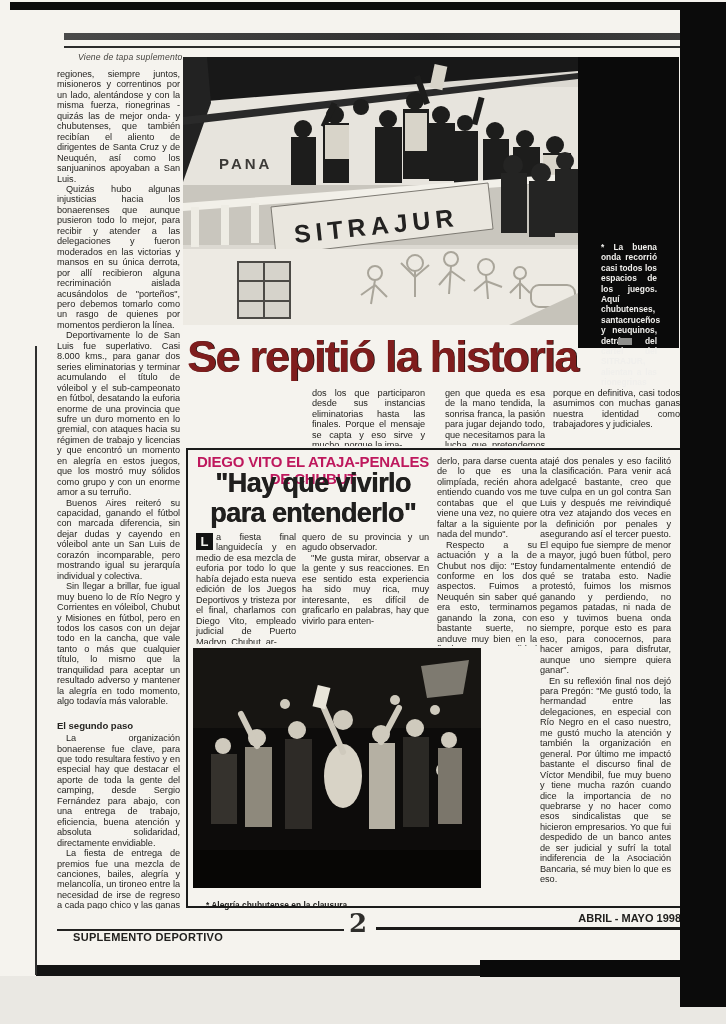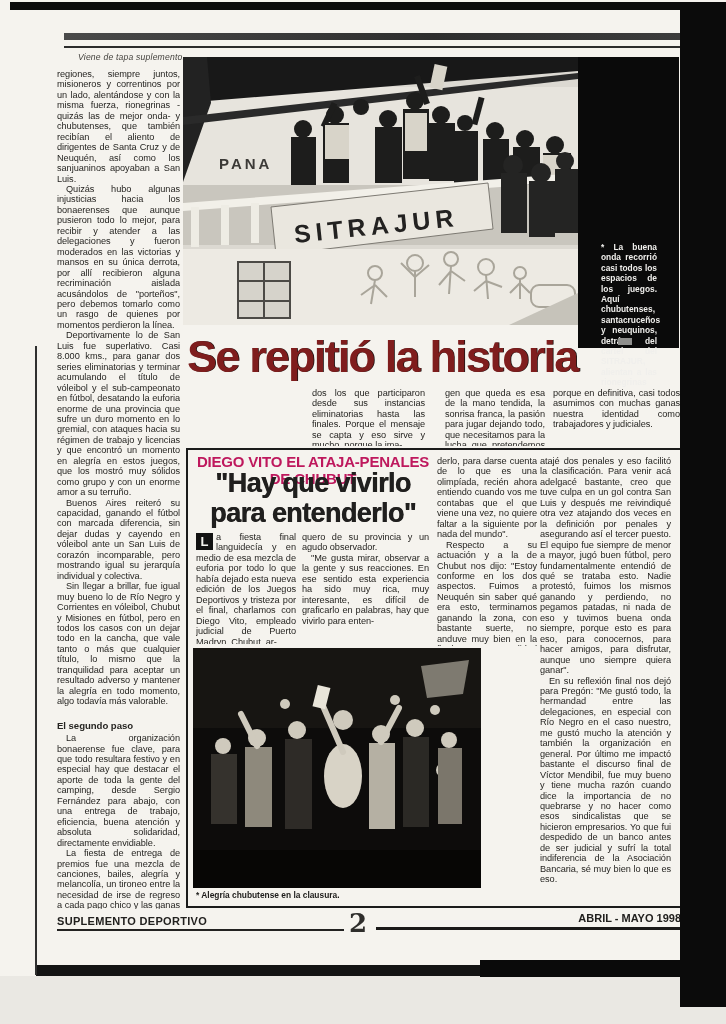--- a/index.html
+++ b/index.html
@@ -39,24 +39,24 @@
   
   #vito-box{left:186px;top:448px;width:492px;height:456px;border:2px solid #1b1b1b;}
   #kicker{left:190px;top:453px;width:246px;margin:0;font-size:15px;font-weight:bold;text-align:center;letter-spacing:-.2px;color:#be185d;}
   #box-title{left:190px;top:468px;width:246px;margin:0;font-size:27px;line-height:30px;font-weight:bold;text-align:center;letter-spacing:-.6px;color:#201f1e;text-shadow:.5px 0 0 #201f1e;}
   #colA{left:196px;top:532px;width:100px;height:112px;overflow:hidden;}
   #colB{left:302px;top:532px;width:127px;height:112px;overflow:hidden;}
   #colC{left:437px;top:456px;width:100px;height:190px;overflow:hidden;}
   #colD{left:540px;top:456px;width:131px;height:442px;overflow:hidden;}
   .dropcap{float:left;width:17px;height:17px;background:#121212;color:#f4f3ef;font-weight:bold;font-size:13px;line-height:17px;text-align:center;margin:1px 3px 0 0;}
   #bottom-photo{left:193px;top:648px;}
-  #bottom-caption{left:196px;top:890px;width:282px;margin:0;font-size:8.4px;font-weight:bold;color:#1d1c1a;}
+  #bottom-caption{left:196px;top:890px;width:282px;margin:10px;font-size:8.4px;font-weight:bold;color:#1d1c1a;}
 
   
-  #footer-section{left:57px;top:915px;margin:0;font-size:11px;font-weight:bold;letter-spacing:.3px;color:#22211f;}
+  #footer-section{left:57px;top:915px;margin:16px;font-size:11px;font-weight:bold;letter-spacing:.3px;color:#22211f;}
   #footer-rule-left{left:57px;top:929px;width:287px;height:2px;background:#232221;}
   #footer-rule-right{left:376px;top:927px;width:306px;height:3px;background:#1a1918;}
   #footer-page{left:349px;top:908px;margin:0;font-family:"DejaVu Serif",serif;font-size:26px;font-weight:bold;color:#2e2d2b;}
   #footer-date{left:553px;top:912px;width:128px;margin:0;font-size:11px;font-weight:bold;text-align:right;color:#21201e;}
 </style>
 </head>
 <body>
 
 <div class="abs" id="paper">
 

